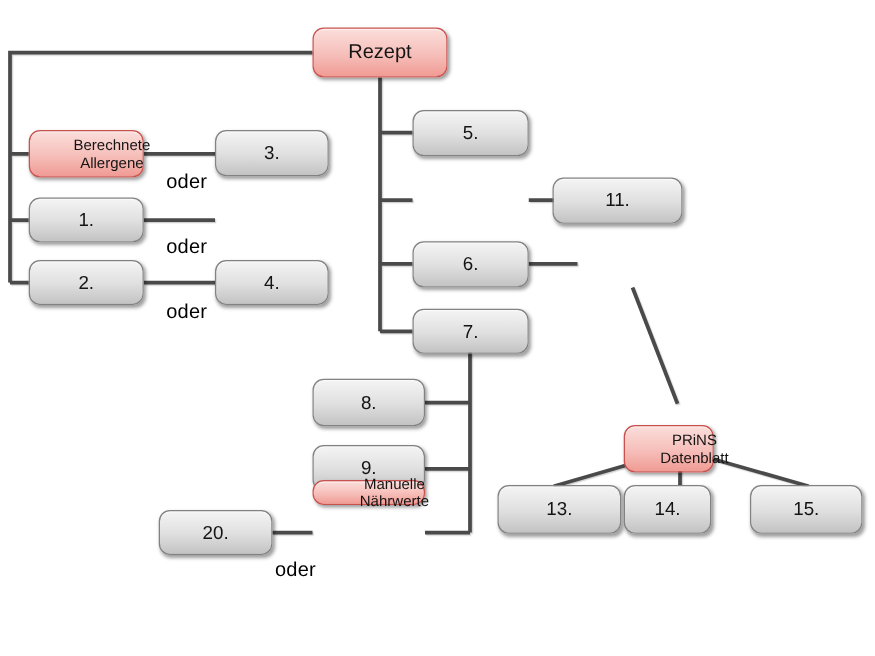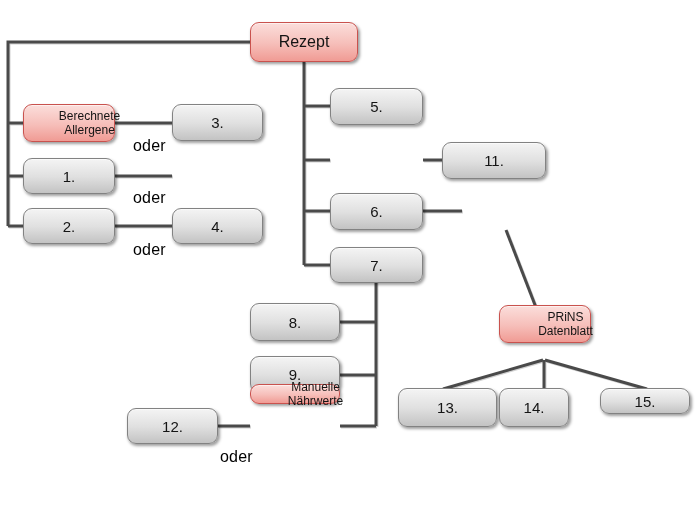--- a/index.html
+++ b/index.html
@@ -126,36 +126,36 @@
     <span>7.</span>
   </div>
 
   <div class="node gray" style="left:250px;top:303px;width:90px;height:38px">
     <span>8.</span>
   </div>
   <div class="node gray" style="left:250px;top:356px;width:90px;height:37px">
     <span>9.</span>
   </div>
   <div class="node gray" style="left:127px;top:408px;width:91px;height:36px">
-    <span>12.</span>
+    <span>20.</span>
   </div>
   <div class="node pink two-line" style="left:250px;top:384px;width:90px;height:20px">
     <span>Manuelle Nährwerte</span>
   </div>
 
-  <div class="node pink two-line" style="left:499px;top:305px;width:92px;height:38px">
+  <div class="node pink two-line" style="left:499px;top:340px;width:72px;height:38px">
     <span>PRiNS Datenblatt</span>
   </div>
   <div class="node gray" style="left:398px;top:388px;width:99px;height:39px">
     <span>13.</span>
   </div>
   <div class="node gray" style="left:499px;top:388px;width:70px;height:39px">
     <span>14.</span>
   </div>
-  <div class="node gray" style="left:600px;top:388px;width:90px;height:26px">
+  <div class="node gray" style="left:600px;top:388px;width:90px;height:39px">
     <span>15.</span>
   </div>
 
   <span class="edge-label" style="left:133px;top:137px">oder</span>
   <span class="edge-label" style="left:133px;top:189px">oder</span>
   <span class="edge-label" style="left:133px;top:241px">oder</span>
   <span class="edge-label" style="left:220px;top:448px">oder</span>
 
 </div>
 

